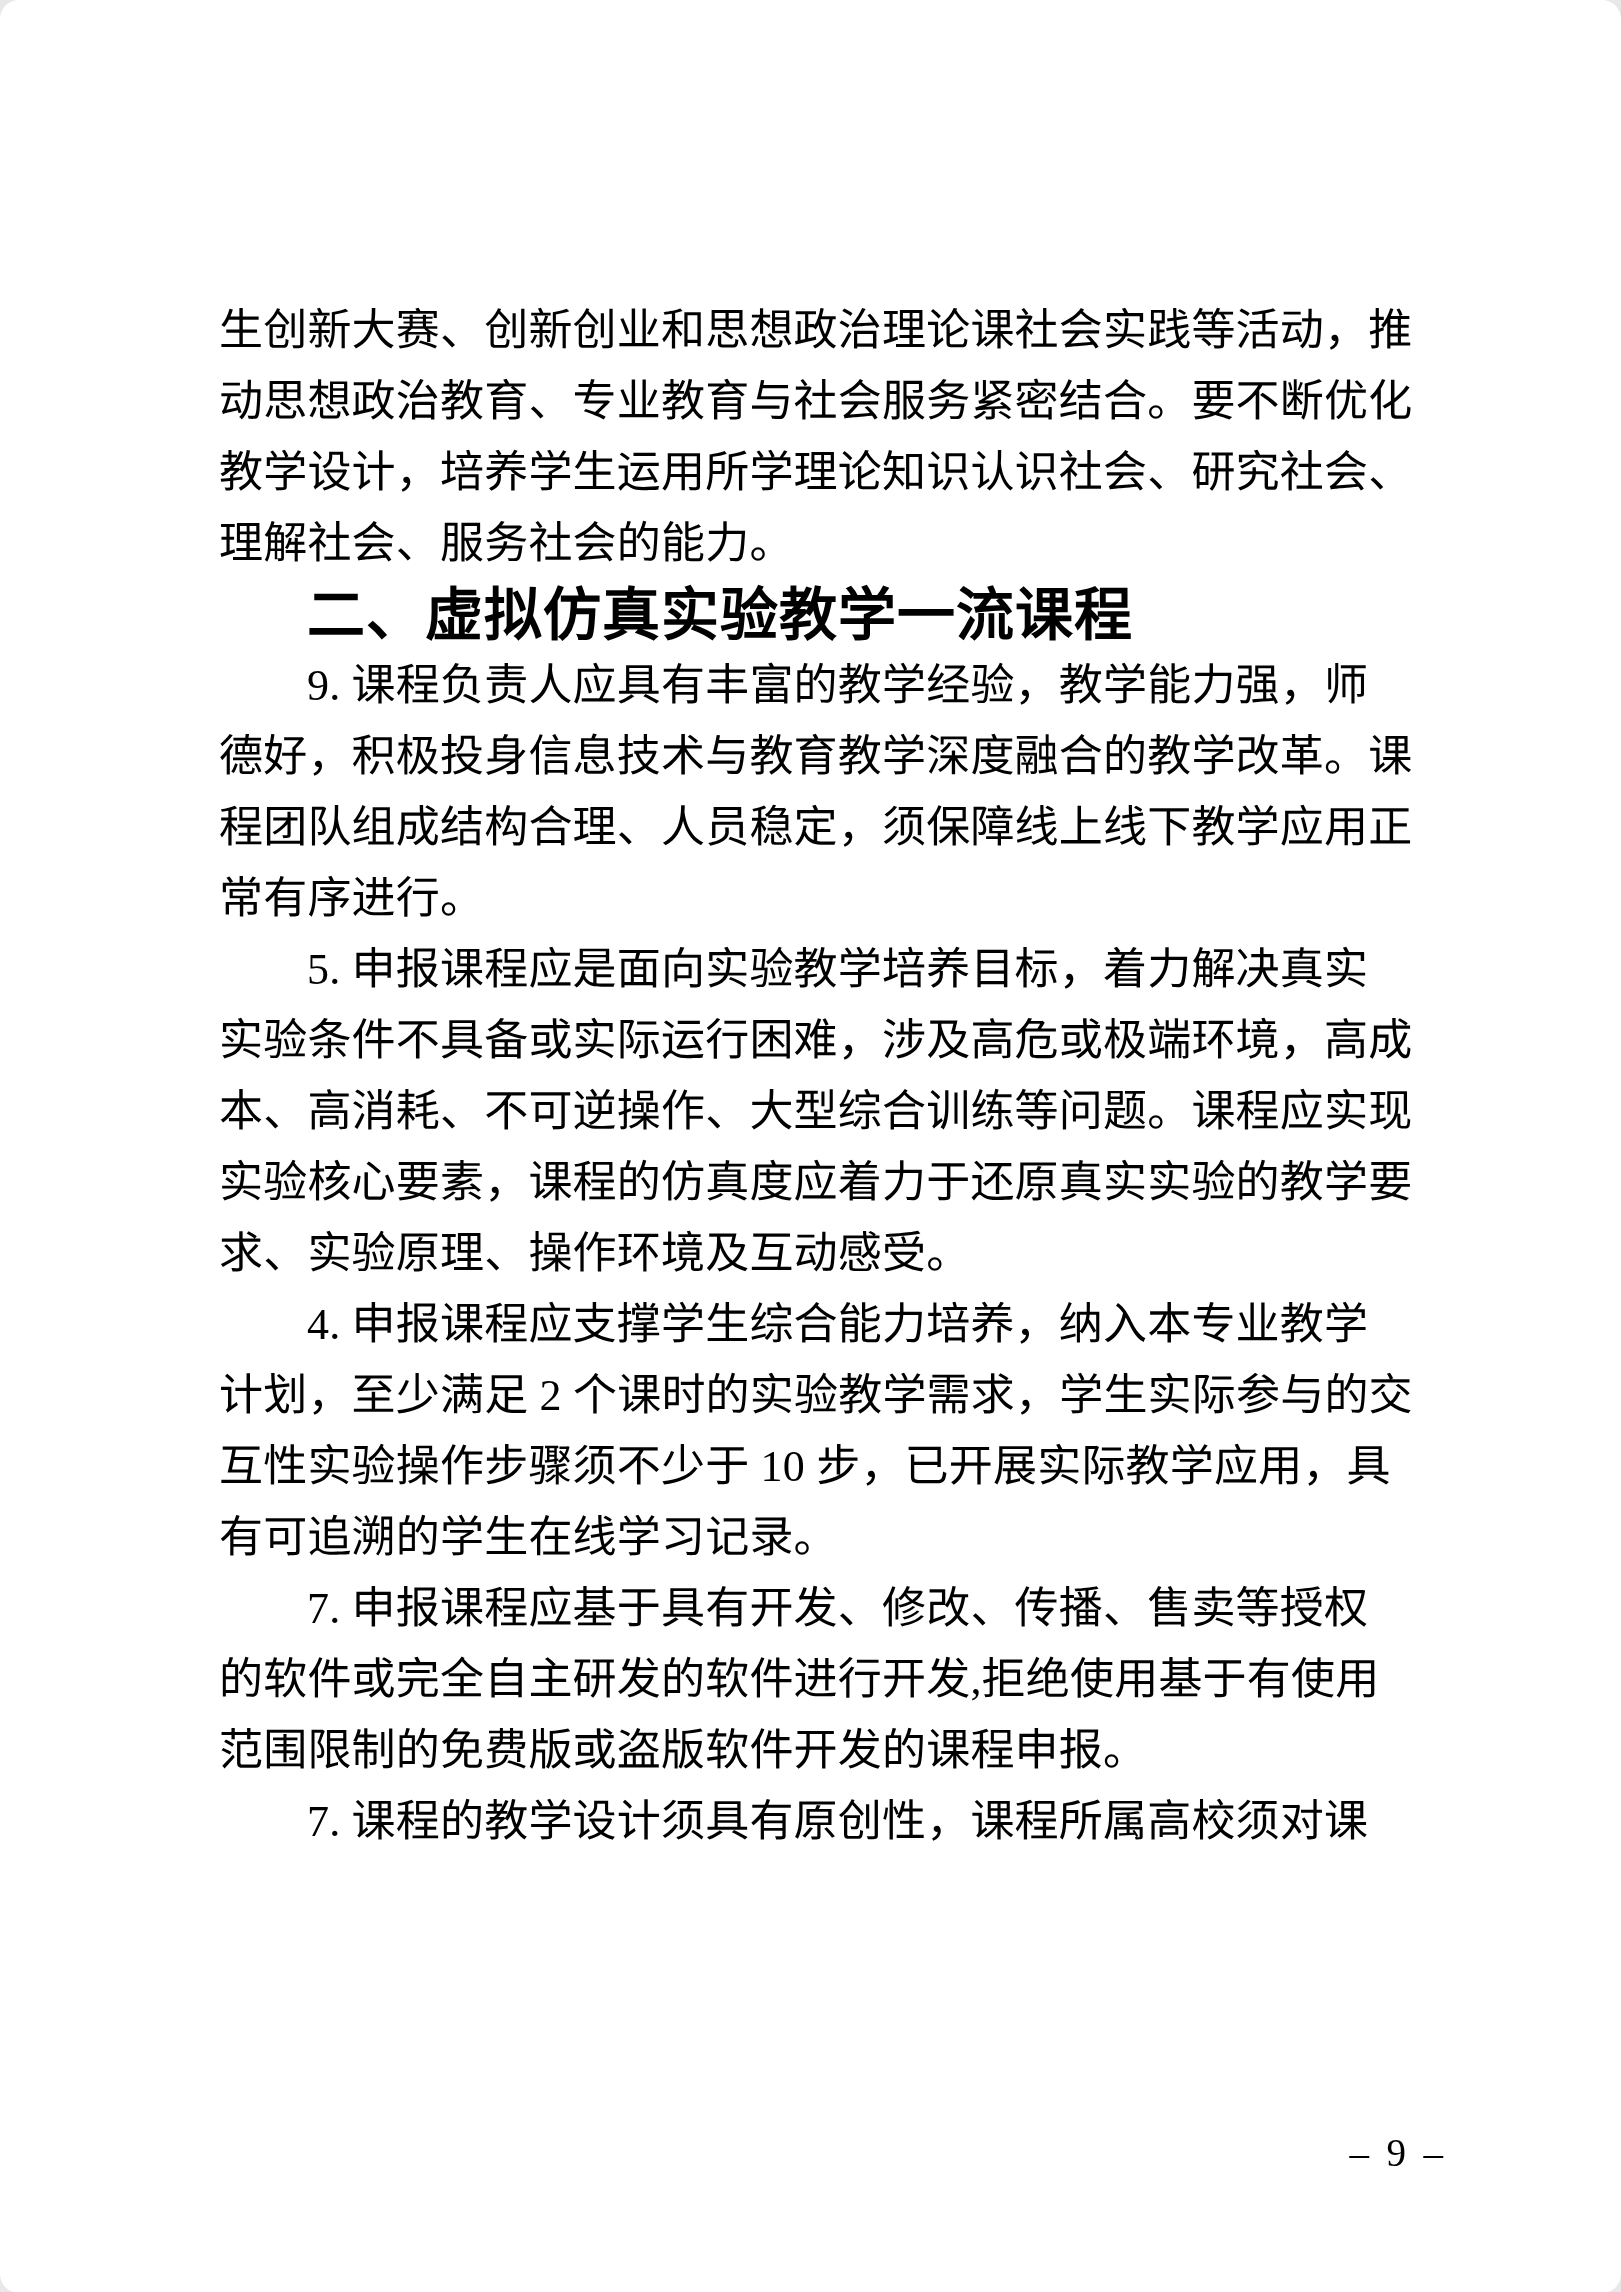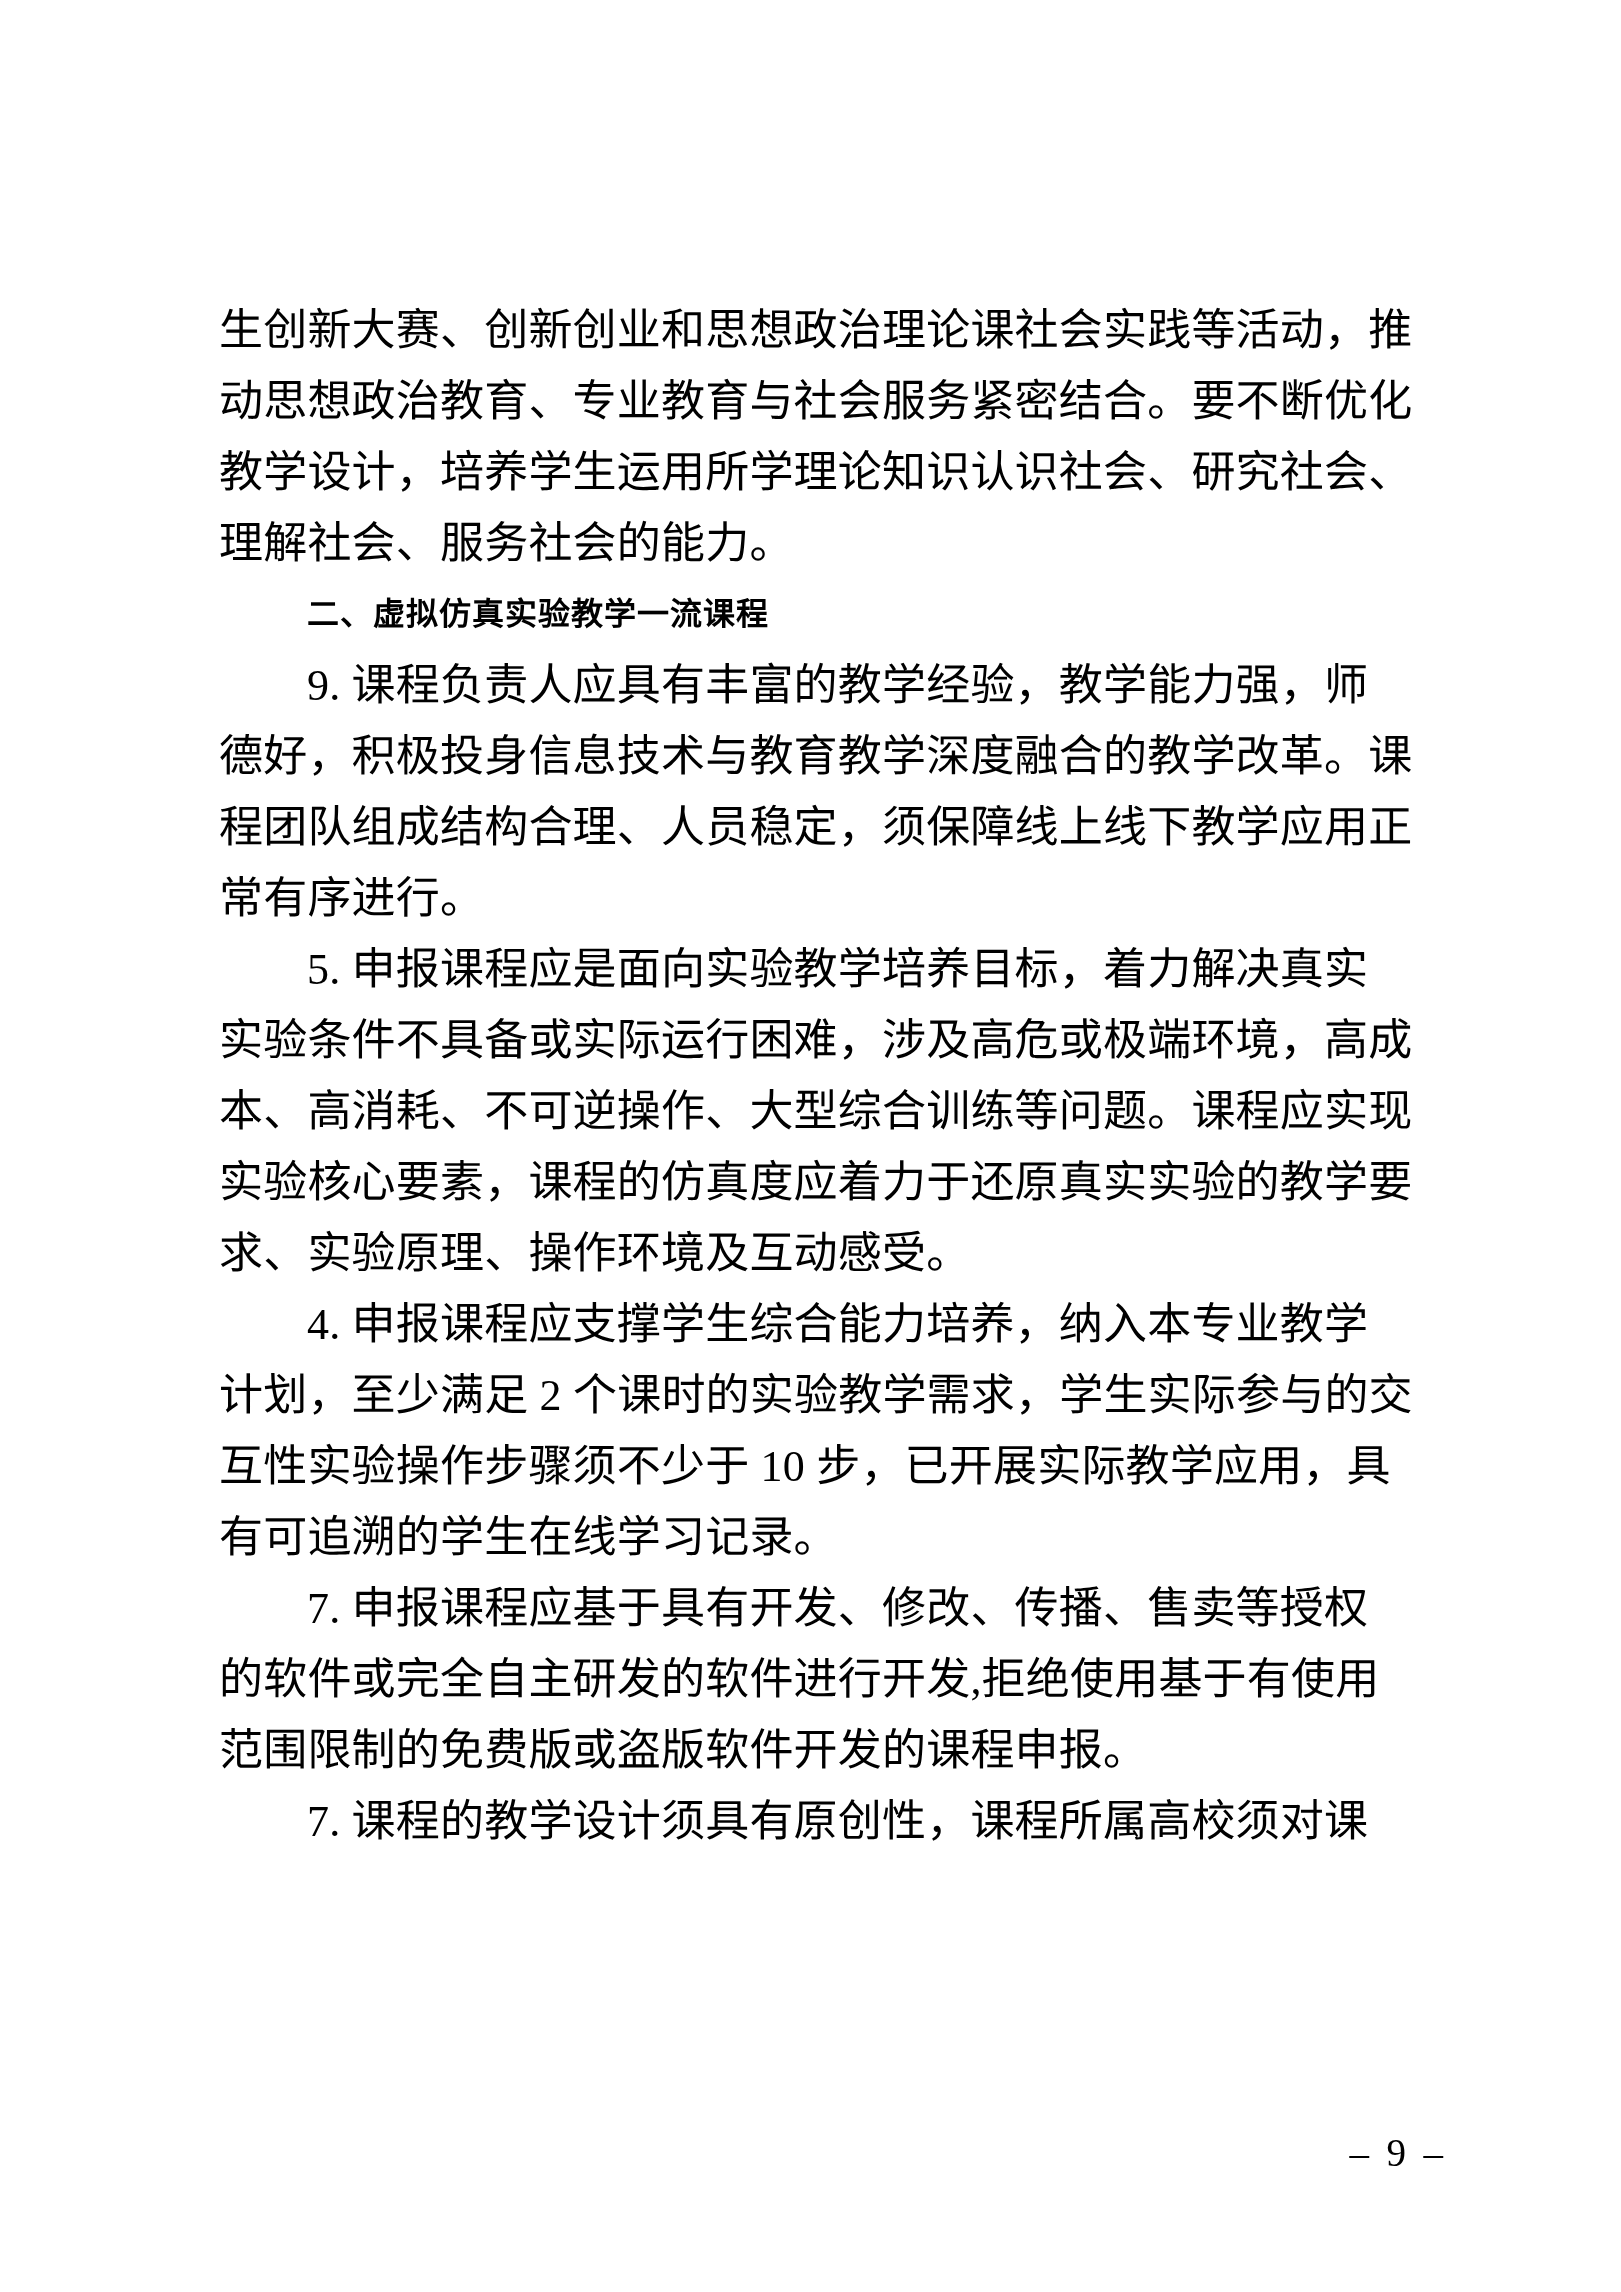--- a/index.html
+++ b/index.html
@@ -9,20 +9,21 @@
   }
   .page {
     position: relative;
     width: 1621px;
     height: 2293px;
     margin: 0 auto;
     background: #ffffff;
     color: #000000;
     font-family: "Liberation Serif", "DejaVu Serif", serif;
     overflow: hidden;
+    border-radius: 19px;
   }
   .content {
     position: absolute;
     left: 219px;
     top: 295px;
     width: 1200px;
     font-size: 44px;
     line-height: 71px;
     letter-spacing: 0.2px;
     text-align: left;
@@ -32,21 +33,21 @@
     white-space: pre-line;   
     text-indent: 88px;       
   }
   .para.no-indent {
     text-indent: 0;
   }
   .heading {
     margin: 0;
     white-space: pre-line;
     text-indent: 88px;
-    font-size: 32px;
+    font-size: 58px;
     font-weight: bold;
     line-height: 71px;
     
     font-family: "Liberation Sans", "DejaVu Sans", sans-serif;
     letter-spacing: 1px;
   }
   .page-number {
     position: absolute;
     top: 2129px;
     right: 174px;

